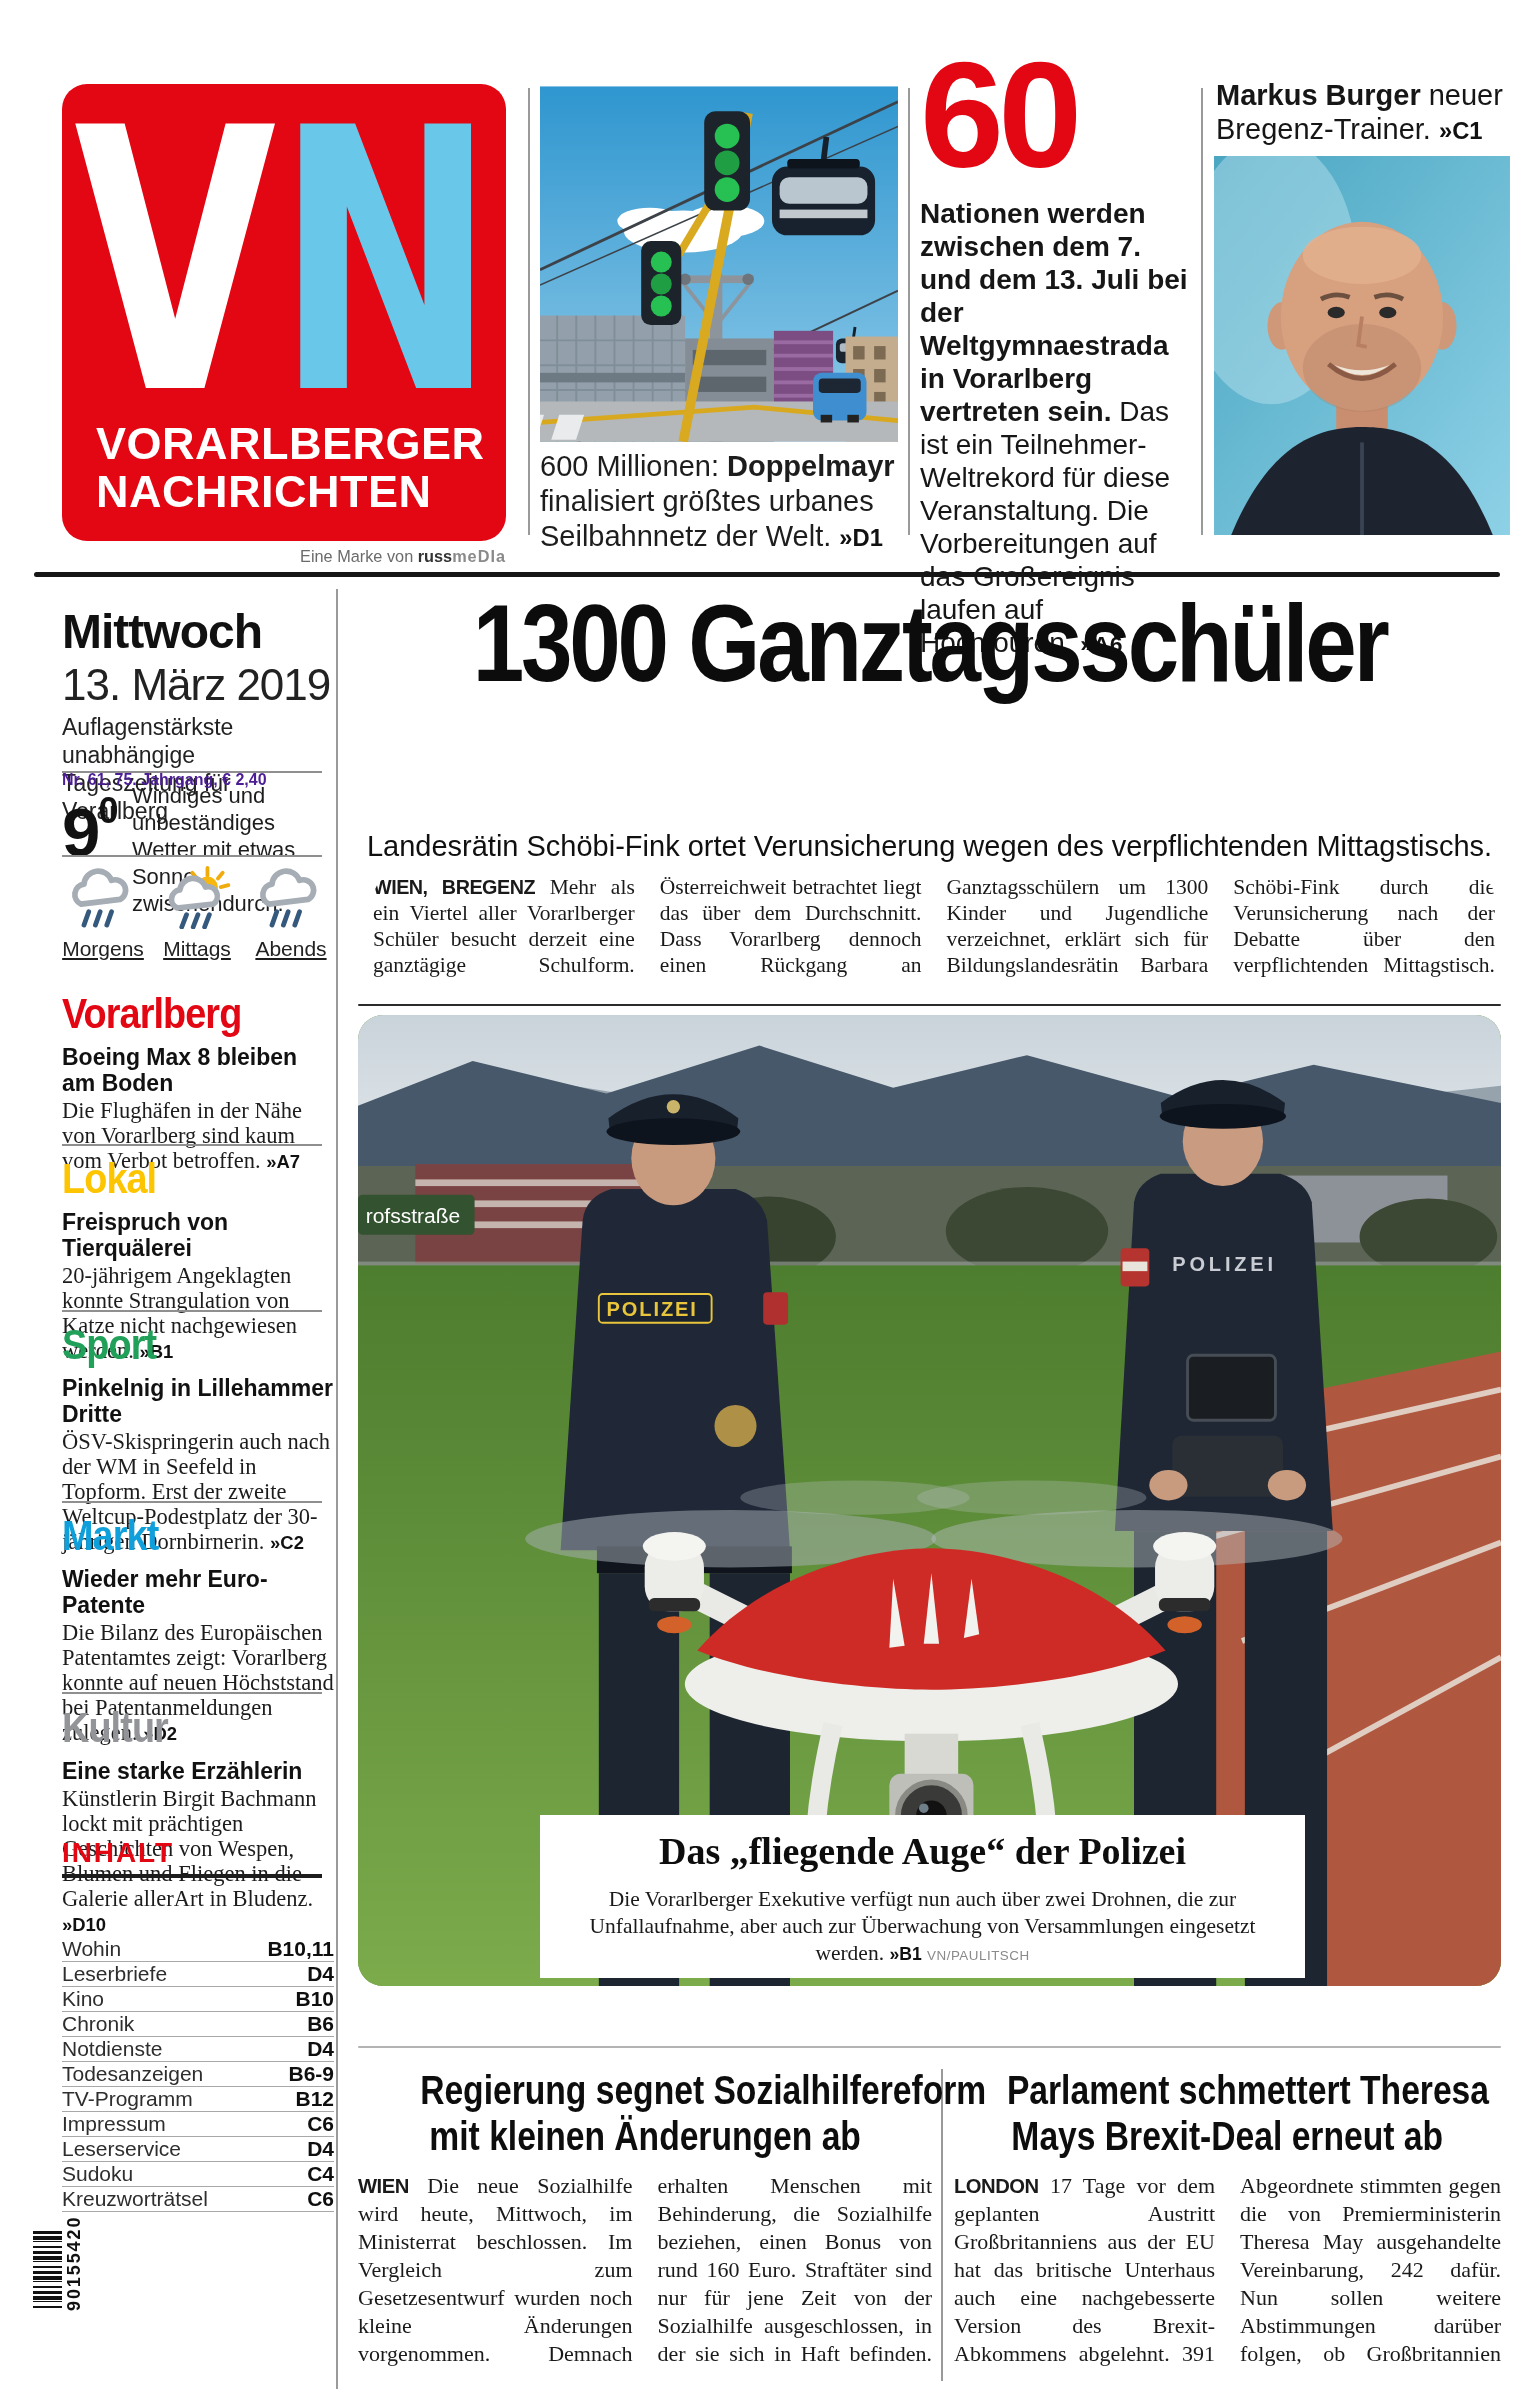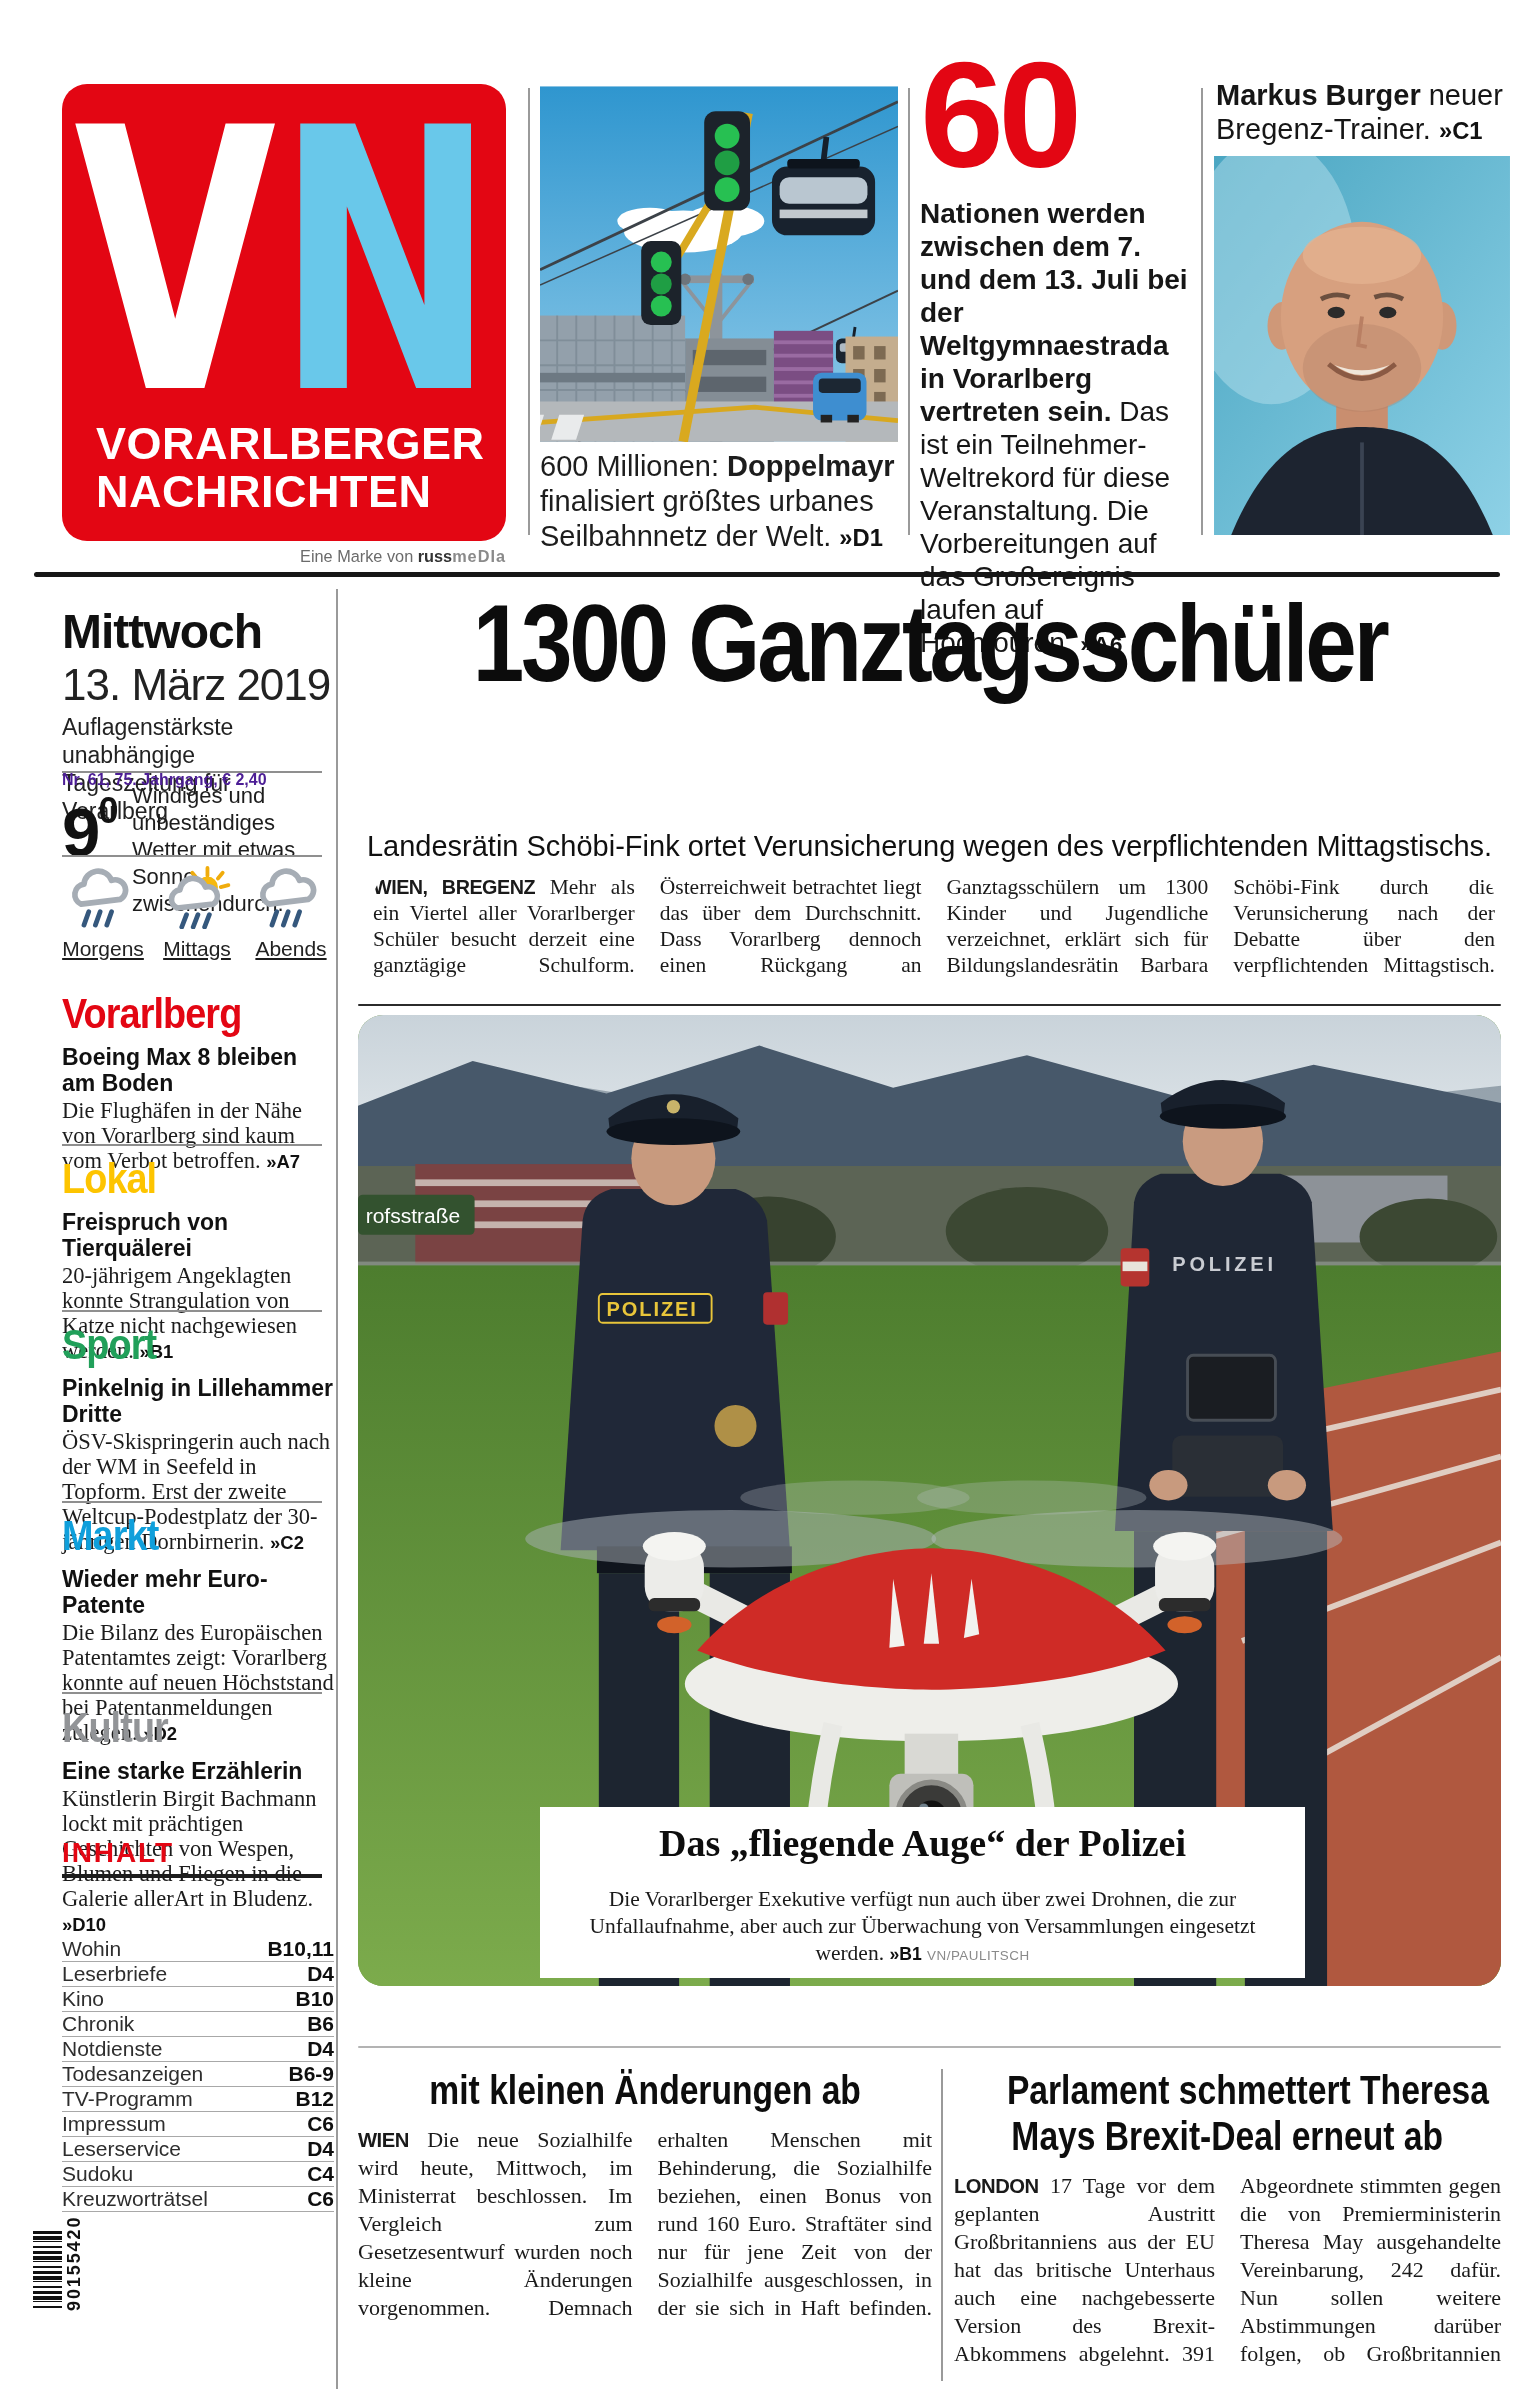--- a/index.html
+++ b/index.html
@@ -57,21 +57,21 @@
   
   .hl-line{left:358px;width:1143px;text-align:center;font-size:109px;line-height:113px;font-weight:800;letter-spacing:-3.8px;color:#0c0c0c;white-space:nowrap;}
   .standfirst{left:358px;top:830px;width:1143px;text-align:center;font-family:Liberation Sans, sans-serif;font-size:29px;color:#101010;}
   .lead-cols{left:373px;top:874px;width:1122px;height:128px;column-count:4;column-gap:25px;
              font-family:"Liberation Serif","DejaVu Serif",serif;font-size:21.5px;line-height:26px;text-align:justify;color:#1a1a1a;overflow:hidden;}
   .datel{font-family:"Liberation Sans","DejaVu Sans",sans-serif;font-weight:800;font-size:.92em;letter-spacing:-0.5px;}
   .lead-rule{left:358px;top:1004px;width:1143px;height:1.9px;background:#2b2b2b;}
   .photo{left:358px;top:1015px;width:1143px;height:971px;overflow:hidden;background:#6a9440;}
   .photo-cap{position:absolute;left:182px;bottom:7.6px;width:765px;background:#fff;text-align:center;padding:13.4px 25px 9.6px;box-sizing:border-box;}
   .photo-cap .cap-title{font-family:"Liberation Serif","DejaVu Serif",serif;font-size:38px;font-weight:700;color:#0d0d0d;}
-  .photo-cap .cap-text{font-family:"Liberation Serif","DejaVu Serif",serif;font-size:21.5px;line-height:27px;color:#1a1a1a;margin-top:21px;}
+  .photo-cap .cap-text{font-family:"Liberation Serif","DejaVu Serif",serif;font-size:21.5px;line-height:27px;color:#1a1a1a;margin-top:13px;}
   .credit{font-size:13.4px;color:#8a8a8a;letter-spacing:0.5px;font-family:"Liberation Sans","DejaVu Sans",sans-serif;}
   .photo-rule{left:358px;top:2046px;width:1143px;height:1.9px;background:#b3b3b3;}
   .bart{position:absolute;}
   .bart .bhl{text-align:center;font-size:41px;line-height:46px;font-weight:800;color:#0d0d0d;white-space:nowrap;}
   .bart .bhl .c{display:inline-block;transform:scaleX(.82);transform-origin:center;}
   .bcols{column-count:2;column-gap:25px;font-family:"Liberation Serif","DejaVu Serif",serif;
          font-size:22px;line-height:28px;text-align:justify;color:#1a1a1a;margin-top:13.4px;overflow:hidden;}
 </style>
 </head>
 <body>
@@ -502,20 +502,21 @@
         <span class="credit">VN/PAULITSCH</span>
       </div>
     </div>
   </div>
   <div class="abs photo-rule"></div>
 
   <div class="vrule" style="left:941px;top:2069px;height:312px;"></div>
 
   <div class="bart" style="left:358px;top:2067px;width:574px;">
     <div class="bhl">
+      <div><span class="c">Regierung segnet Sozialhilfereform</span></div>
       <div><span class="c">mit kleinen Änderungen ab</span></div>
     </div>
     <div class="bcols" style="height:203px;">
       <span class="datel">WIEN</span><span> Die neue Sozialhilfe wird heute, Mittwoch, im Ministerrat beschlossen. Im Vergleich zum Gesetzesentwurf wurden noch kleine Änderungen vorgenommen. Demnach erhalten Menschen mit Behinderung, die Sozialhilfe beziehen, einen Bonus von rund 160 Euro. Straftäter sind nur für jene Zeit von der Sozialhilfe ausgeschlossen, in der sie sich in Haft befinden. Die Vorarlberger Soziallandesrätin Katharina Wiesflecker wusste noch nichts von den Änderungen. Sie kritisierte, dass offene Fragen unbeantwortet blieben. </span>
     </div>
   </div>
 
   <div class="bart" style="left:954px;top:2067px;width:547px;">
     <div class="bhl">
       <div><span class="c">Parlament schmettert Theresa</span></div>

